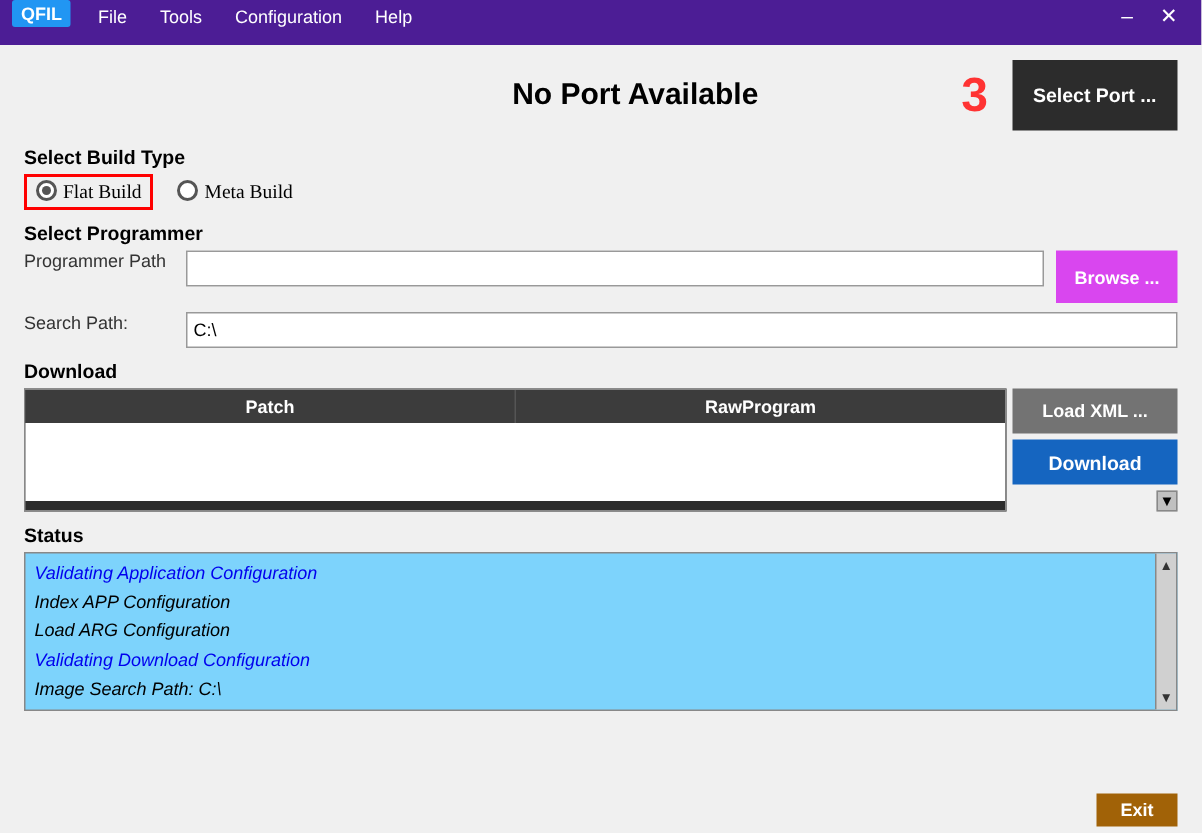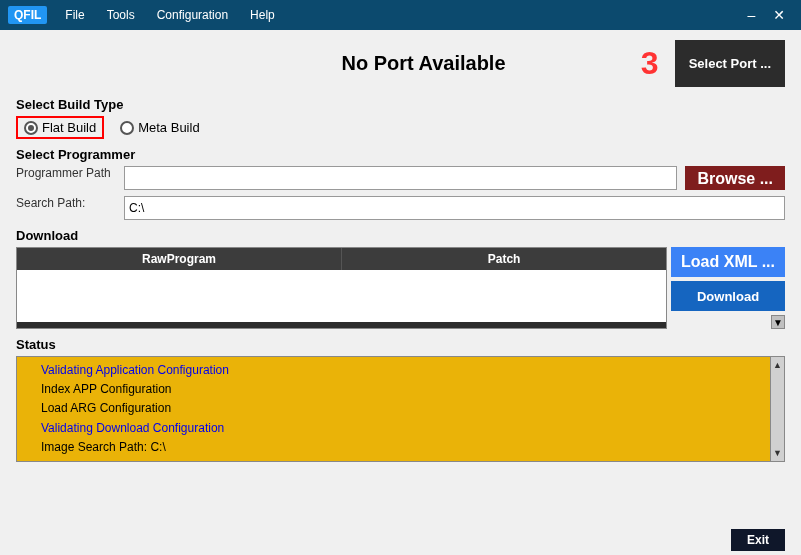--- a/index.html
+++ b/index.html
@@ -8,22 +8,22 @@
       font-size: 13px;
       background: #f0f0f0;
       width: 801px;
       height: 555px;
       overflow: hidden;
     }
 
     
     .title-bar {
       display: flex;
-      align-items: center;
-      background: #0c4a6e;
+      align-items: flex-start;
+      background: #4c1d95;
       height: 30px;
       padding: 0 8px;
       user-select: none;
     }
     .title-bar-logo {
       background: #2196F3;
       color: white;
       font-weight: bold;
       font-size: 12px;
       padding: 2px 6px;
@@ -104,23 +104,24 @@
 
     
     .build-type-row {
       display: flex;
       align-items: center;
       gap: 16px;
       margin-bottom: 6px;
     }
     .radio-option {
       display: flex;
-      align-items: flex-end;
+      align-items: flex-start;
       gap: 4px;
       cursor: pointer;
+      font-family: Liberation Serif, serif;
     }
     .radio-option.selected {
       border: 2px solid red;
       padding: 2px 6px;
     }
     .radio-circle {
       width: 14px;
       height: 14px;
       border-radius: 50%;
       border: 2px solid #555;
@@ -151,29 +152,29 @@
     }
     .field-input {
       flex: 1;
       height: 24px;
       border: 1px solid #999;
       background: white;
       padding: 2px 4px;
       font-size: 12px;
     }
     .browse-btn {
-      background: #7f1d1d;
+      background: #d946ef;
       color: white;
       border: none;
       padding: 4px 12px;
-      font-size: 16px;
+      font-size: 12px;
       cursor: pointer;
       font-weight: bold;
       min-width: 80px;
-      height: 24px;
+      height: 35px;
     }
 
     
     .download-section {
       margin-top: 8px;
     }
     .download-table-area {
       display: flex;
       gap: 4px;
       margin-top: 4px;
@@ -201,25 +202,25 @@
     .download-table-body {
       background: white;
       min-height: 52px;
     }
     .dt-side-btns {
       display: flex;
       flex-direction: column;
       gap: 4px;
     }
     .load-xml-btn {
-      background: #3b82f6;
+      background: #737373;
       color: white;
       border: none;
       padding: 6px 10px;
-      font-size: 16px;
+      font-size: 12px;
       cursor: pointer;
       font-weight: bold;
       min-width: 110px;
       height: 30px;
     }
     .download-btn {
       background: #1565C0;
       color: white;
       border: none;
       padding: 6px 10px;
@@ -241,26 +242,27 @@
       justify-content: center;
       align-self: flex-end;
     }
 
     
     .status-area {
       margin-top: 8px;
     }
     .status-box {
       border: 1px solid #888;
-      background: #eab308;
-      padding: 4px 24px;
+      background: #7dd3fc;
+      padding: 4px 6px;
       min-height: 90px;
       font-size: 12px;
       line-height: 1.6;
       position: relative;
+      font-style: italic;
     }
     .status-line { color: #000; }
     .status-line.blue { color: #0000ee; }
     .status-scroll {
       position: absolute;
       right: 0;
       top: 0;
       bottom: 0;
       width: 14px;
       background: #d0d0d0;
@@ -270,21 +272,21 @@
       align-items: center;
       justify-content: space-between;
       padding: 1px 0;
     }
     .scroll-arrow {
       font-size: 9px;
       cursor: pointer;
       color: #333;
     }
     .exit-btn {
-      background: #0f172a;
+      background: #a16207;
       color: white;
       border: none;
       padding: 4px 16px;
       font-size: 12px;
       cursor: pointer;
       font-weight: bold;
       margin-left: auto;
       margin-bottom: 4px;
     }
   </style>
@@ -337,22 +339,22 @@
   <div class="field-row">
     <span class="field-label">Search Path:</span>
     <input class="field-input" type="text" value="C:\" style="">
   </div>
 
   <div class="download-section">
     <div class="section-label">Download</div>
     <div class="download-table-area">
       <div class="download-table">
         <div class="download-table-header">
+          <div class="dt-col">Patch</div>
           <div class="dt-col">RawProgram</div>
-          <div class="dt-col">Patch</div>
         </div>
         <div class="download-table-body"></div>
       </div>
       <div class="dt-side-btns">
         <button class="load-xml-btn">Load XML ...</button>
         <button class="download-btn">Download</button>
         <div class="dt-scroll-btn">▼</div>
       </div>
     </div>
   </div>

